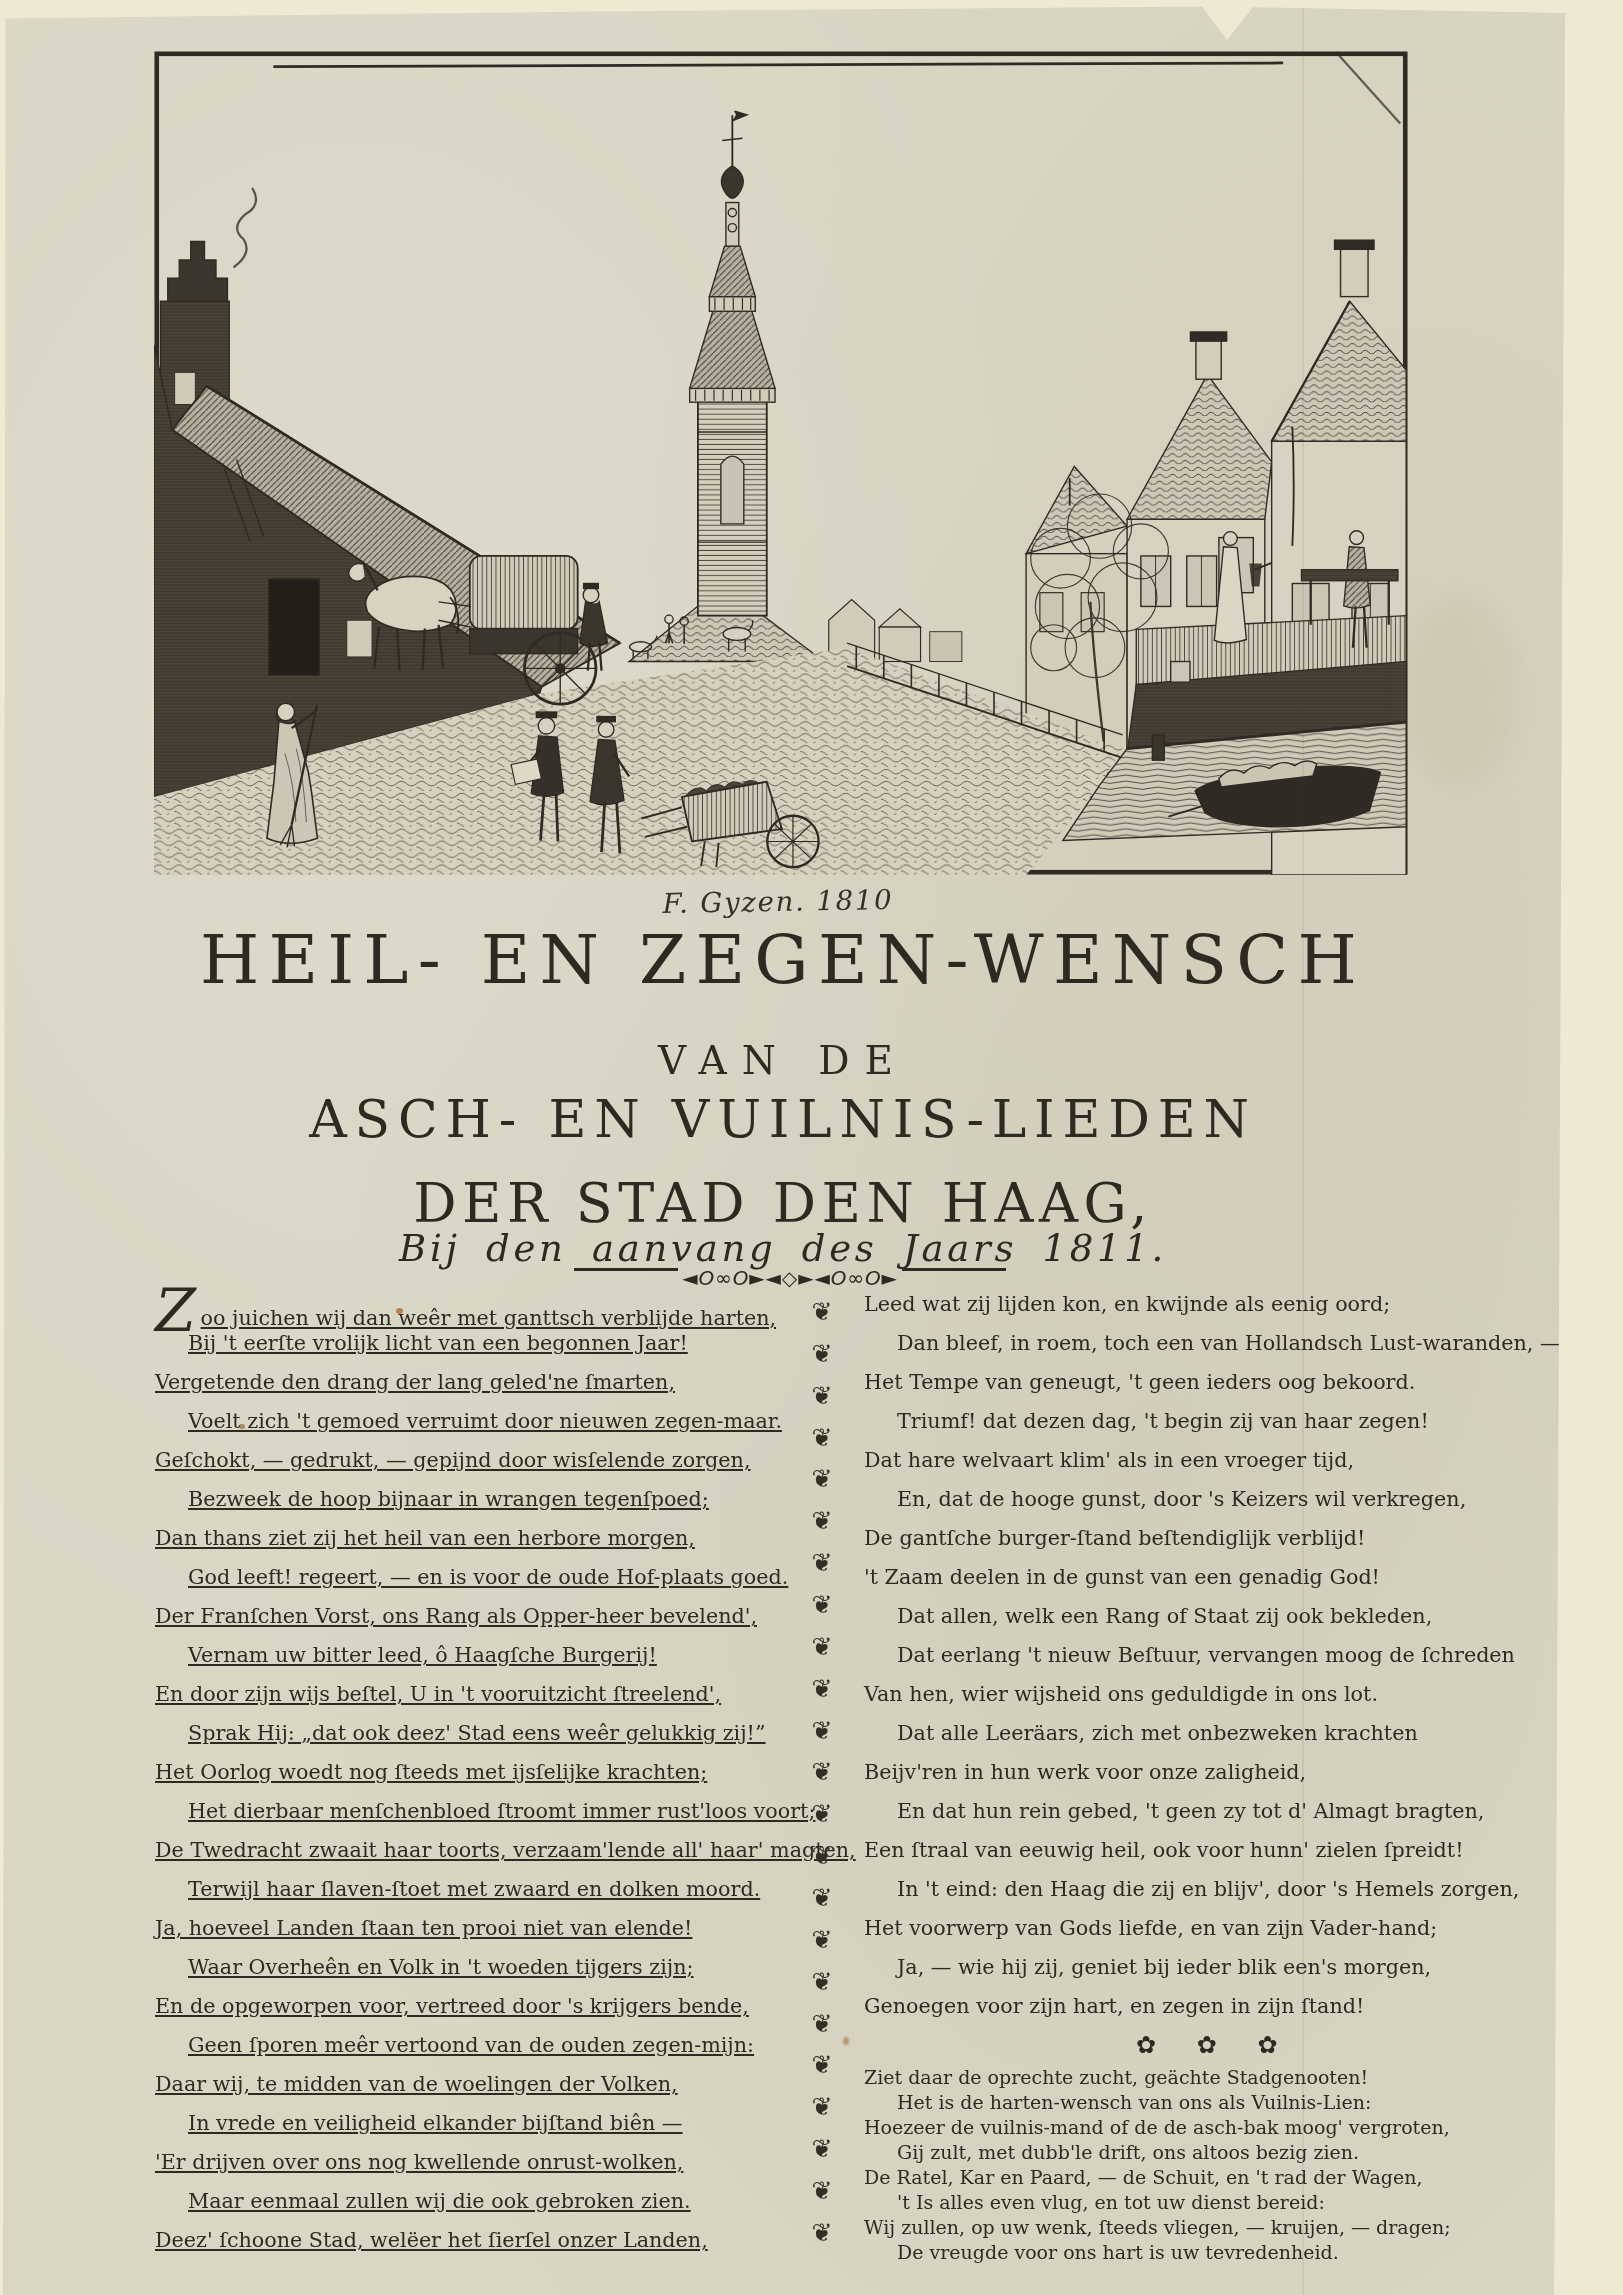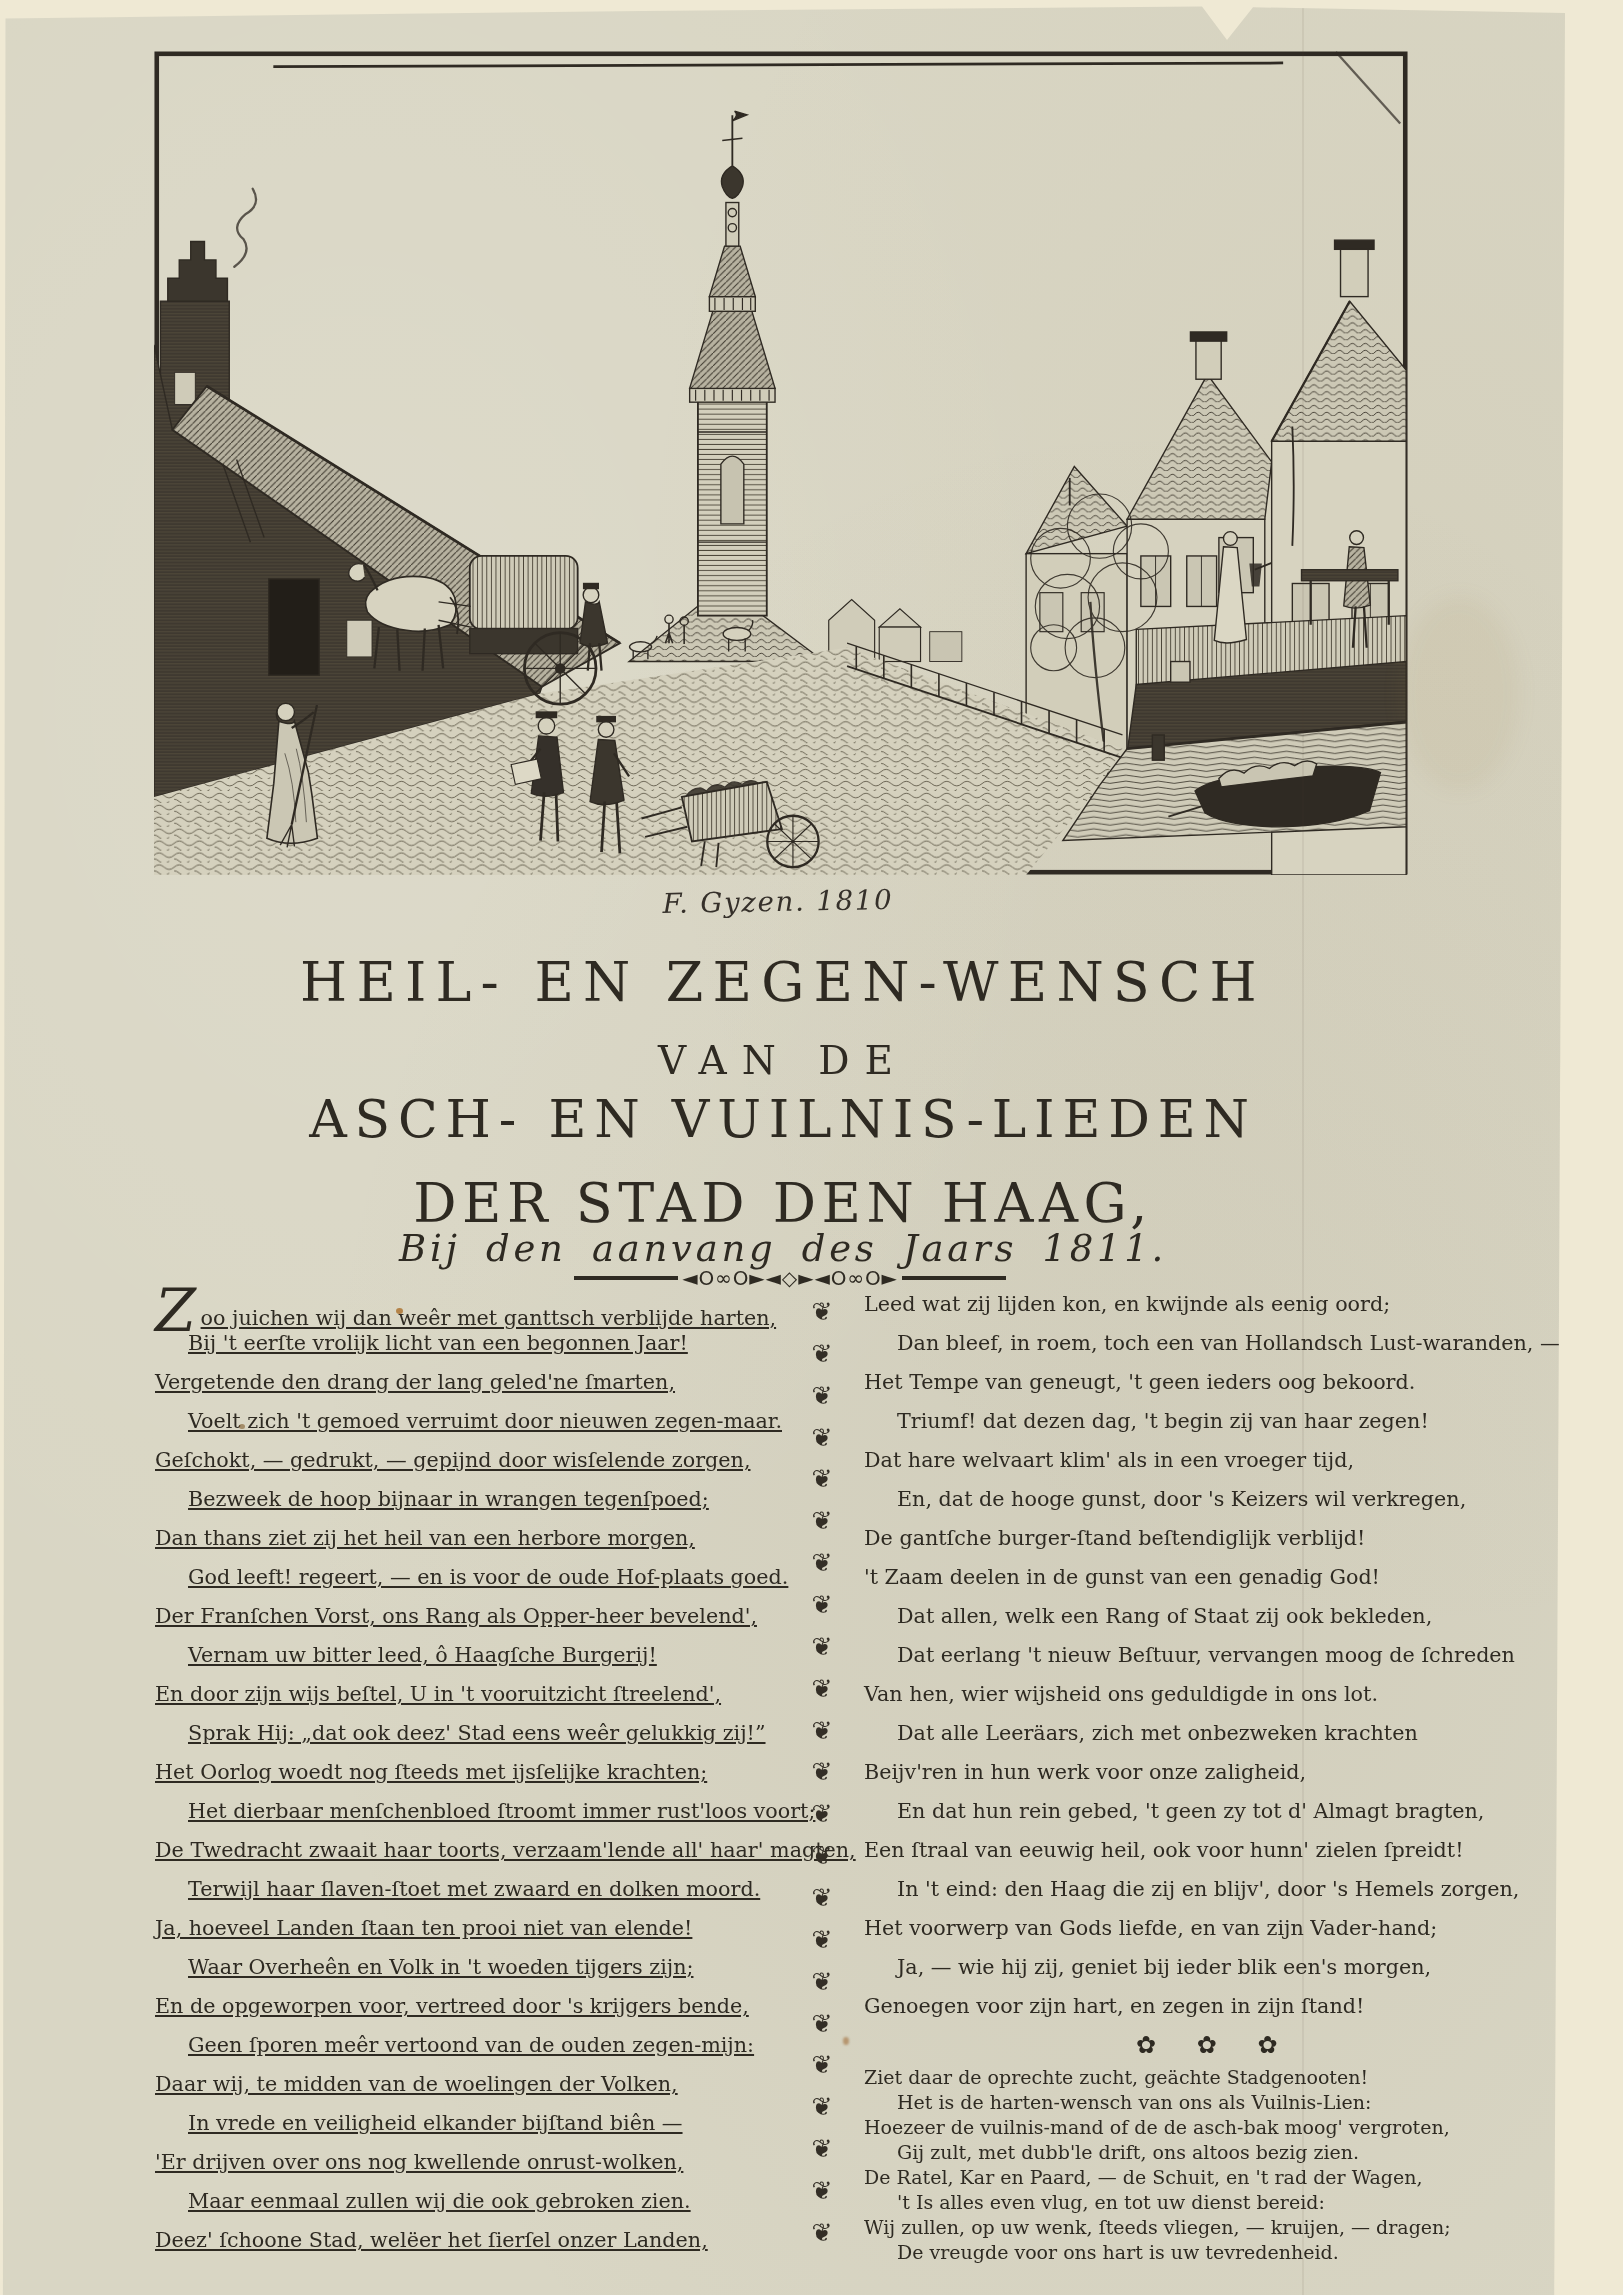--- a/index.html
+++ b/index.html
@@ -24,27 +24,27 @@
   
   #engraving{position:absolute;left:154px;top:51px;width:1254px;height:824px;}
   #engraving svg{display:block;}
   #signature{
     position:absolute;left:778px;top:885px;transform:translateX(-50%) rotate(-1deg);
     font-style:italic;font-size:27.5px;letter-spacing:1.8px;color:#35302a;white-space:nowrap;
   }
 
   
   .titleblock{position:absolute;left:69px;width:1428px;text-align:center;white-space:nowrap;}
-  #t1{top:951px;font-size:54px;letter-spacing:9.2px;}
+  #t1{top:920px;font-size:68px;letter-spacing:9.2px;}
   #t2{top:1038px;font-size:39px;letter-spacing:15px;}
   #t3{top:1089px;font-size:52px;letter-spacing:7.8px;}
   #t4{top:1172px;font-size:54px;letter-spacing:5.5px;}
   #t5{top:1227px;font-size:37px;font-style:italic;letter-spacing:3.7px;word-spacing:10px;}
   #divider{
-    position:absolute;left:574px;top:1268px;width:432px;display:flex;align-items:center;
+    position:absolute;left:574px;top:1268px;width:432px;display:flex;font-style:italic;
   }
   #divider .rule{flex:1;height:3.2px;background:#2e2a22;}
   #divider .motif{
     font-family:"DejaVu Sans","Liberation Sans",sans-serif;
     font-size:20px;letter-spacing:0.9px;padding:0 4.6px;color:#2e2a22;line-height:1;
   }
 
   
   #col-left{position:absolute;left:155px;top:1285px;width:675px;text-decoration:underline;}
   #right-col{position:absolute;left:864px;top:1285px;width:702px;}

